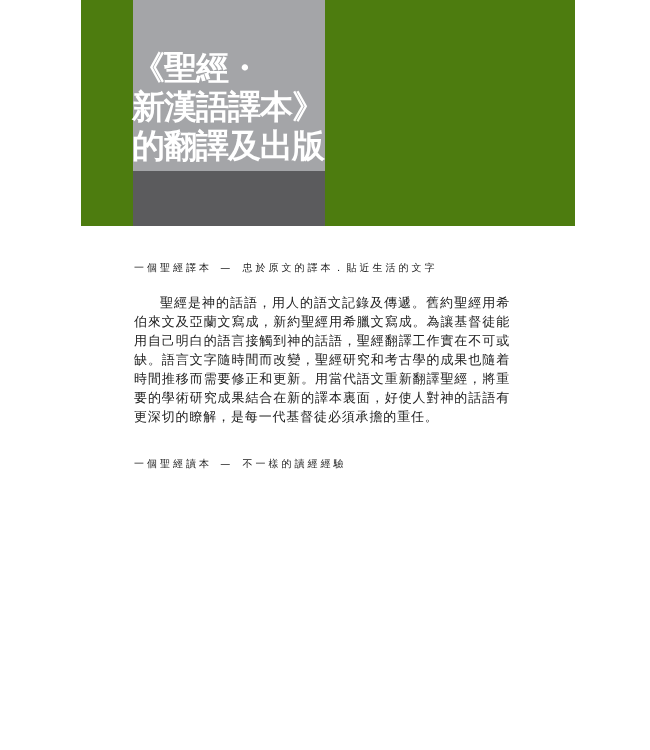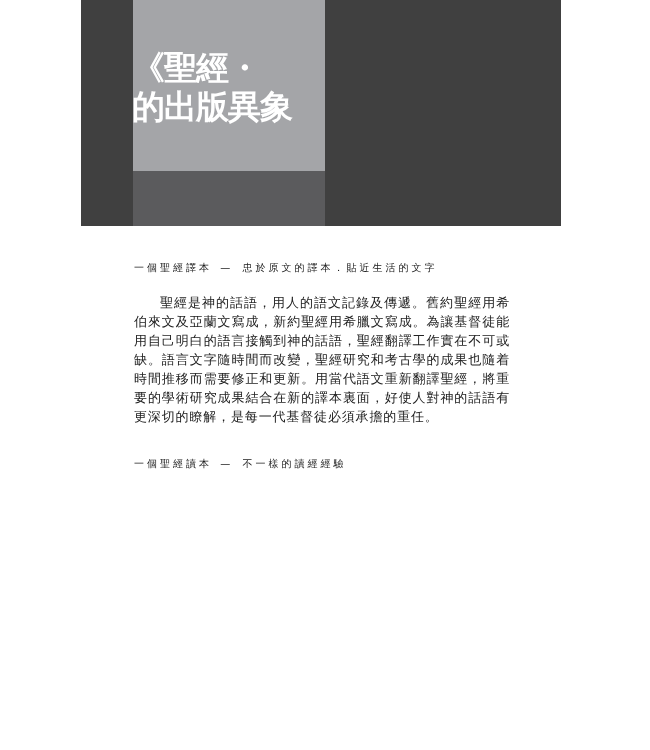--- a/index.html
+++ b/index.html
@@ -12,24 +12,23 @@
     height: 750px;
     position: relative;
     overflow: hidden;
     font-family: "DejaVu Serif", "Liberation Serif", serif;
     color: #1c1c1c;
   }
   .header-band {
     position: absolute;
     left: 81px;
     top: 0;
-    width: 451px;
+    width: 494px;
     height: 226px;
-    background: #404040;
-    padding-left: 29px;
+    background: #4d7c0f;
   }
   .title-block {
     position: absolute;
     left: 52px;
     top: 0;
     width: 192px;
     height: 171px;
     background: #a4a5a8;
   }
   .title-block-dark {
@@ -95,21 +94,22 @@
   .section-2 .section-heading { margin-bottom: 15px; }
 </style>
 </head>
 <body>
 
 <div class="header-band">
   <div class="title-block"></div>
   <div class="title-block-dark"></div>
   <h1 class="title">
     <span>《聖經・</span>
-    <span>的出版異象</span>
+    <span>新漢語譯本》</span>
+    <span>的翻譯及出版</span>
   </h1>
 </div>
 
 <main class="content">
   <section class="section-1">
     <h2 class="section-heading">
       <span>一個聖經譯本</span>
       <span class="dash">—</span>
       <span>忠於原文的譯本．貼近生活的文字</span>
     </h2>

